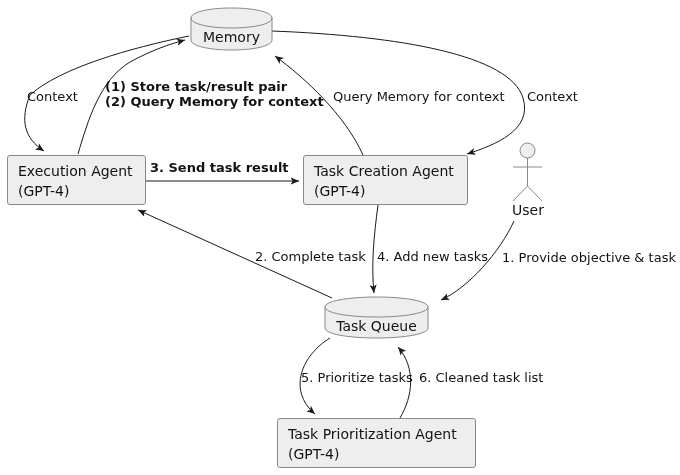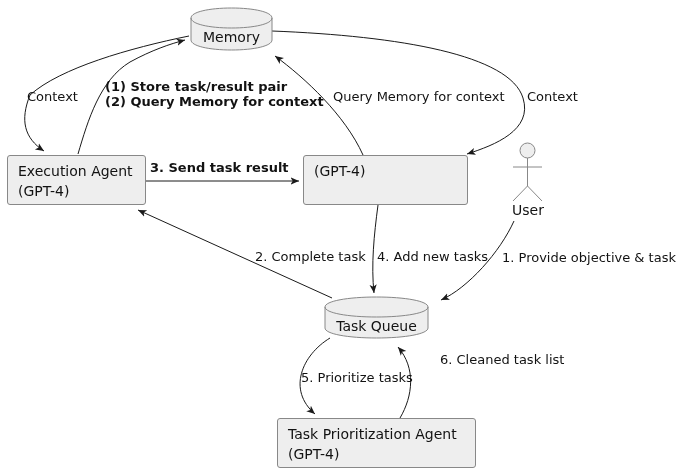--- a/index.html
+++ b/index.html
@@ -59,20 +59,21 @@
       <line x1="527.5" y1="186" x2="542" y2="201"></line>
     </g>
   </svg>
 
   <div class="node-box" style="left:7px;top:155px;width:139px;height:50px;">
     <div>Execution Agent</div>
     <div>(GPT-4)</div>
   </div>
 
   <div class="node-box" style="left:303px;top:155px;width:165px;height:50px;">
+    <div>Task Creation Agent</div>
     <div>(GPT-4)</div>
   </div>
 
   <div class="node-box" style="left:277px;top:418px;width:199px;height:50px;">
     <div>Task Prioritization Agent</div>
     <div>(GPT-4)</div>
   </div>
 
   <div class="node-label" style="left:191px;top:30px;width:81px;">Memory</div>
 
@@ -94,15 +95,15 @@
   <div class="edge-label centered" style="left:150px;top:160px;width:150px;">3. Send task result</div>
 
   <div class="edge-label" style="left:255px;top:249px;">2. Complete task</div>
 
   <div class="edge-label" style="left:377px;top:249px;">4. Add new tasks</div>
 
   <div class="edge-label" style="left:502px;top:250px;">1. Provide objective &amp; task</div>
 
   <div class="edge-label" style="left:301px;top:370px;">5. Prioritize tasks</div>
 
-  <div class="edge-label" style="left:419px;top:352px;margin-left:21px;">6. Cleaned task list</div>
+  <div class="edge-label" style="left:419px;top:370px;">6. Cleaned task list</div>
 
 </div>
 
 </body></html>

